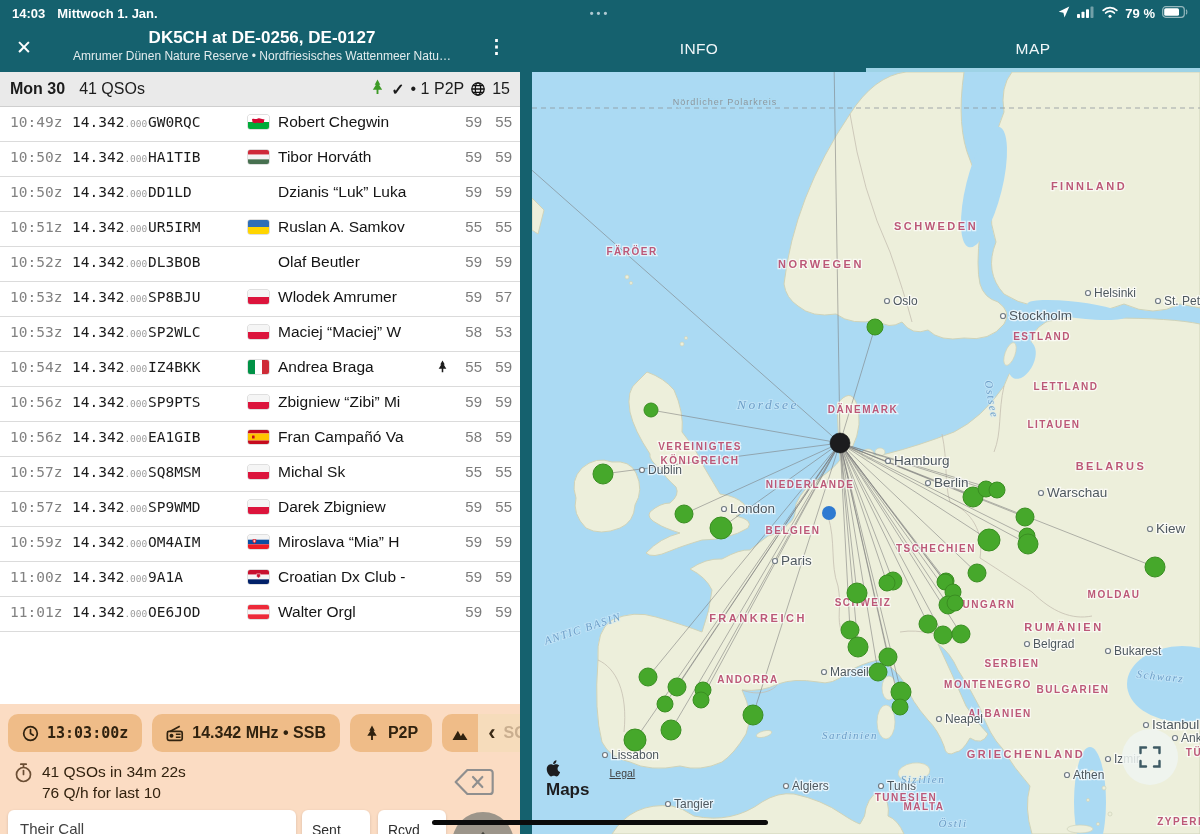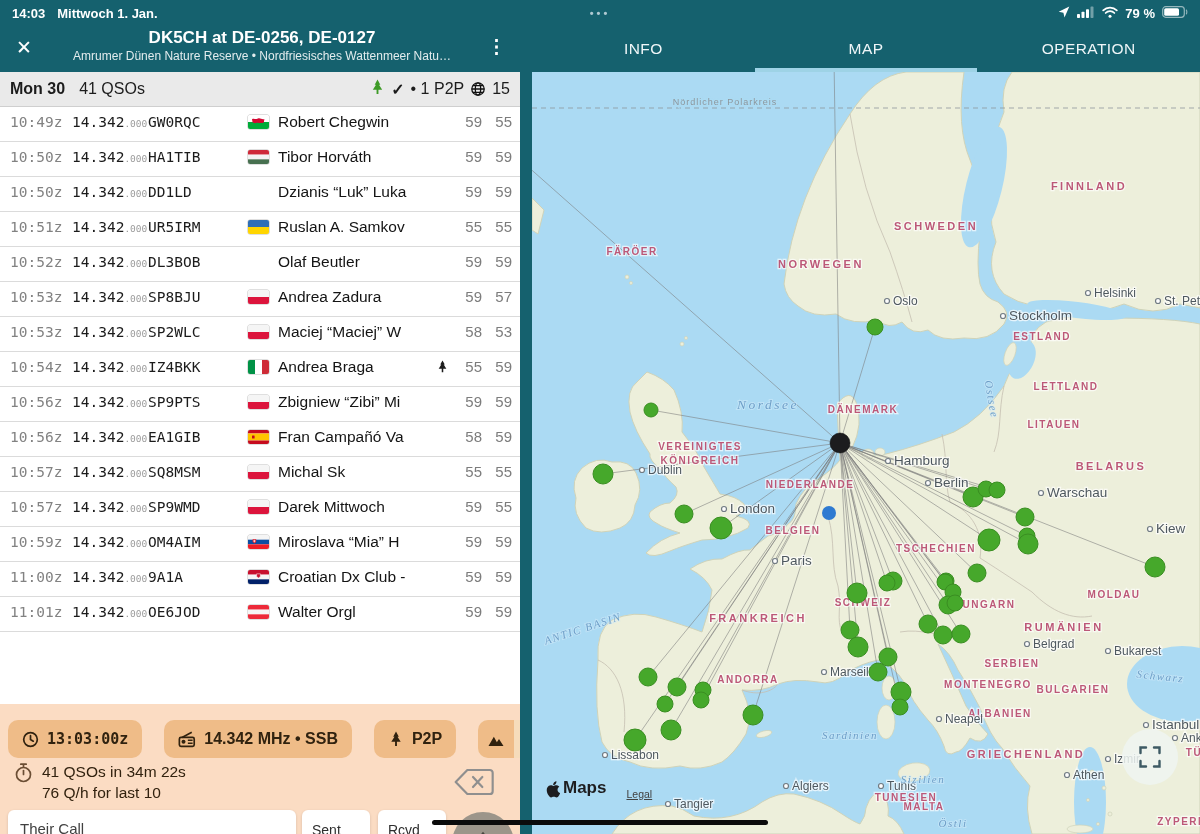--- a/index.html
+++ b/index.html
@@ -46,22 +46,22 @@
   .rc { width:100px; font-family:"DejaVu Sans Mono",monospace; font-size:14.5px; color:#1b1b1b; }
   .rflag { width:30px; display:flex; align-items:center; }
   .rflag span { display:inline-block; border-radius:2px; overflow:hidden; line-height:0;
     box-shadow:0 0 0 0.5px rgba(0,0,0,.25); }
   .rn { flex:1; font-size:15.5px; color:#141414; white-space:nowrap; overflow:hidden; }
   .rtree { width:20px; color:#1d1d1d; display:flex; justify-content:center; }
   .rs,.rr { width:30px; text-align:right; font-size:15px; color:#7c7c7c; }
 
   
   #entry { position:absolute; left:0; top:632px; width:520px; height:202px; background:#FBDCC3; }
-  #chips { position:absolute; left:8px; top:16px; width:512px; height:40px;
-    display:flex; gap:22px; overflow:hidden; }
+  #chips { position:absolute; left:8px; top:10px; width:512px; height:40px;
+    display:flex; gap:10px; overflow:hidden; }
   .chip { height:38px; border-radius:10px; background:#EFBC88; color:#30220F;
     display:flex; align-items:center; gap:8px; padding:0 14px; font-size:16px;
     font-weight:700; white-space:nowrap; cursor:pointer; flex:none; }
   .chip .cicon { display:flex; color:#30220F; }
   .chip.mono-label { font-family:"DejaVu Sans Mono",monospace; font-size:15px; }
   .chip.disabled { padding:0; background:#F6DCBB; }
   .chip.disabled .cicon { background:#EFBC88; height:38px; border-radius:10px 0 0 10px;
     padding:0 9px; align-items:center; }
   .chip.disabled .chev { color:#3a2a16; font-size:22px; font-weight:700; margin-left:2px; }
   .chip.disabled .clabel { color:#C9AE8F; padding-right:12px; }
@@ -157,21 +157,20 @@
       <span id="close-x">✕</span>
       <div class="hdr-titles">
         <div class="hdr-title">DK5CH at DE-0256, DE-0127</div>
         <div class="hdr-sub">Amrumer Dünen Nature Reserve • Nordfriesisches Wattenmeer Natu…</div>
       </div>
       <span id="kebab">⋮</span>
     </div>
     <div id="tab-bar">
         <div class="tab">INFO</div>
         <div class="tab active">MAP</div>
-        <div class="tab">OPERATION</div>
       </div>
   </div>
 
   <div id="logpanel">
     <div id="loghead">
       <span class="day">Mon 30</span>
       <span>41 QSOs</span>
       <span class="spacer"></span>
       <span class="hicons">
         <span>
@@ -262,21 +261,21 @@
         <div class="row">
           <span class="rt">10:53z</span>
           <span class="rf"><b>14.342</b><small>.000</small></span>
           <span class="rc">SP8BJU</span>
           <span class="rflag">
             <span><svg width="21" height="14" viewBox="0 0 21 14">
                 <rect y="0" width="21" height="7" fill="#F5F5F5"></rect>
                 <rect y="7" width="21" height="7" fill="#DC143C"></rect>
               </svg></span>
           </span>
-          <span class="rn">Andrea Zadura</span>
+          <span class="rn">Wlodek Amrumer</span>
           <span class="rtree"></span>
           <span class="rs">59</span>
           <span class="rr">57</span>
         </div>
         <div class="row">
           <span class="rt">10:53z</span>
           <span class="rf"><b>14.342</b><small>.000</small></span>
           <span class="rc">SP2WLC</span>
           <span class="rflag">
             <span><svg width="21" height="14" viewBox="0 0 21 14">
@@ -359,21 +358,21 @@
         <div class="row">
           <span class="rt">10:57z</span>
           <span class="rf"><b>14.342</b><small>.000</small></span>
           <span class="rc">SP9WMD</span>
           <span class="rflag">
             <span><svg width="21" height="14" viewBox="0 0 21 14">
                 <rect y="0" width="21" height="7" fill="#F5F5F5"></rect>
                 <rect y="7" width="21" height="7" fill="#DC143C"></rect>
               </svg></span>
           </span>
-          <span class="rn">Darek Mittwoch</span>
+          <span class="rn">Darek Zbigniew</span>
           <span class="rtree"></span>
           <span class="rs">59</span>
           <span class="rr">55</span>
         </div>
         <div class="row">
           <span class="rt">10:59z</span>
           <span class="rf"><b>14.342</b><small>.000</small></span>
           <span class="rc">OM4AIM</span>
           <span class="rflag">
             <span><svg width="21" height="14" viewBox="0 0 21 14">
@@ -831,21 +830,21 @@
         <circle cx="326" cy="575" r="10" fill="#46A82B" stroke="#3A8E22" stroke-width="1"></circle>
         <circle cx="356" cy="585" r="9" fill="#46A82B" stroke="#3A8E22" stroke-width="1"></circle>
         <circle cx="346" cy="600" r="9" fill="#46A82B" stroke="#3A8E22" stroke-width="1"></circle>
         <circle cx="369" cy="620" r="10" fill="#46A82B" stroke="#3A8E22" stroke-width="1"></circle>
         <circle cx="368" cy="635" r="8" fill="#46A82B" stroke="#3A8E22" stroke-width="1"></circle>
         <circle cx="623" cy="495" r="10" fill="#46A82B" stroke="#3A8E22" stroke-width="1"></circle>
         <circle cx="297" cy="441" r="7" fill="#2E7AD1"></circle>
         <circle cx="308" cy="371" r="10" fill="#1C1C1E" stroke="#000" stroke-width="0.5"></circle>
       </svg>
     <div id="attribution">
-      <span style="display:flex; align-items:flex-end; gap:3px;">
+      <span style="display:flex; align-items:flex-start; gap:3px;flex-direction:column;">
         <span style="display:flex;">
           <svg width="14" height="17" viewBox="0 0 14 17">
               <path fill="#1d1d1f" d="M11.5 9c0-2.1 1.7-3.1 1.8-3.2-1-1.4-2.4-1.6-2.9-1.6-1.3-.1-2.4.7-3 .7-.6 0-1.6-.7-2.6-.7C3.5 4.2 2.2 5 1.5 6.2-.1 8.6 1.1 12.3 2.5 14.3c.7 1 1.6 2.1 2.6 2.1 1 0 1.4-.6 2.7-.6 1.2 0 1.6.6 2.7.6s1.8-1 2.5-2c.8-1.2 1.1-2.3 1.1-2.3s-2.5-1-2.6-3.1zM9.6 2.9c.6-.7 1-1.7.8-2.7-.8 0-1.8.6-2.4 1.3-.5.6-1 1.6-.8 2.5.9.1 1.8-.4 2.4-1.1z"></path>
             </svg>
         </span>
         <span class="maps-word">Maps</span>
       </span>
       <span id="legal-link">Legal</span>
     </div>
     <div id="fullscreen-btn">

